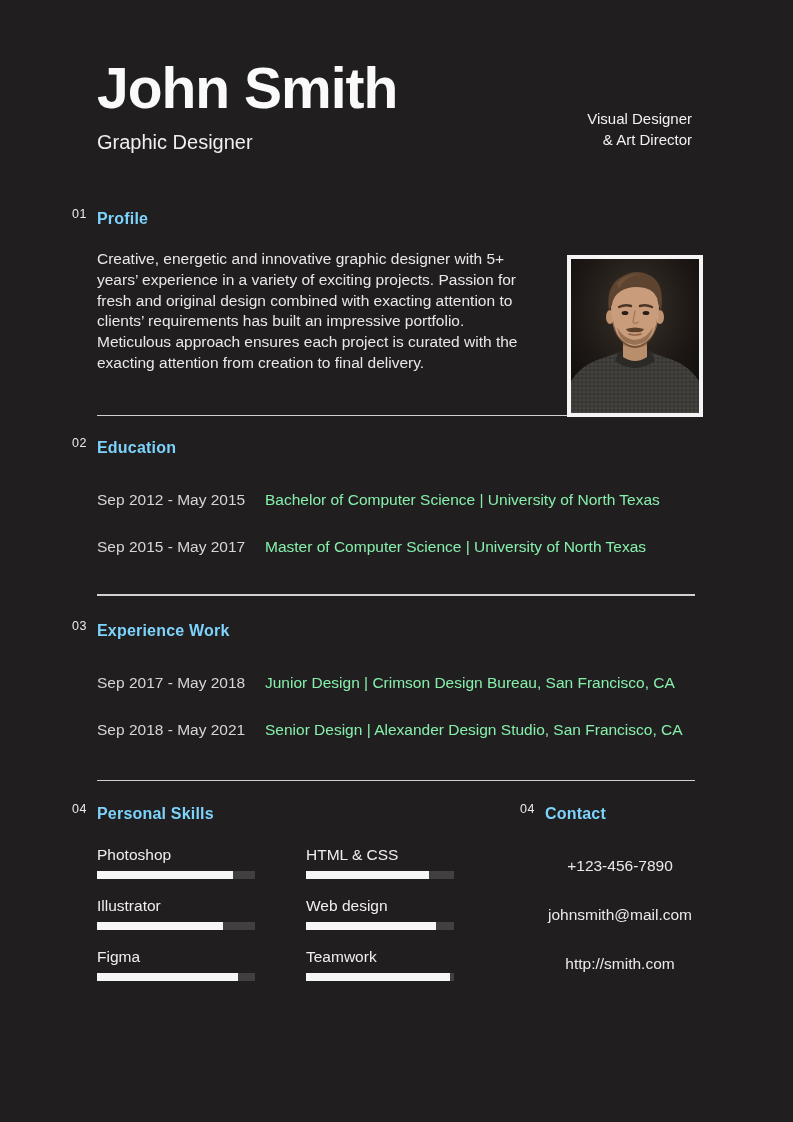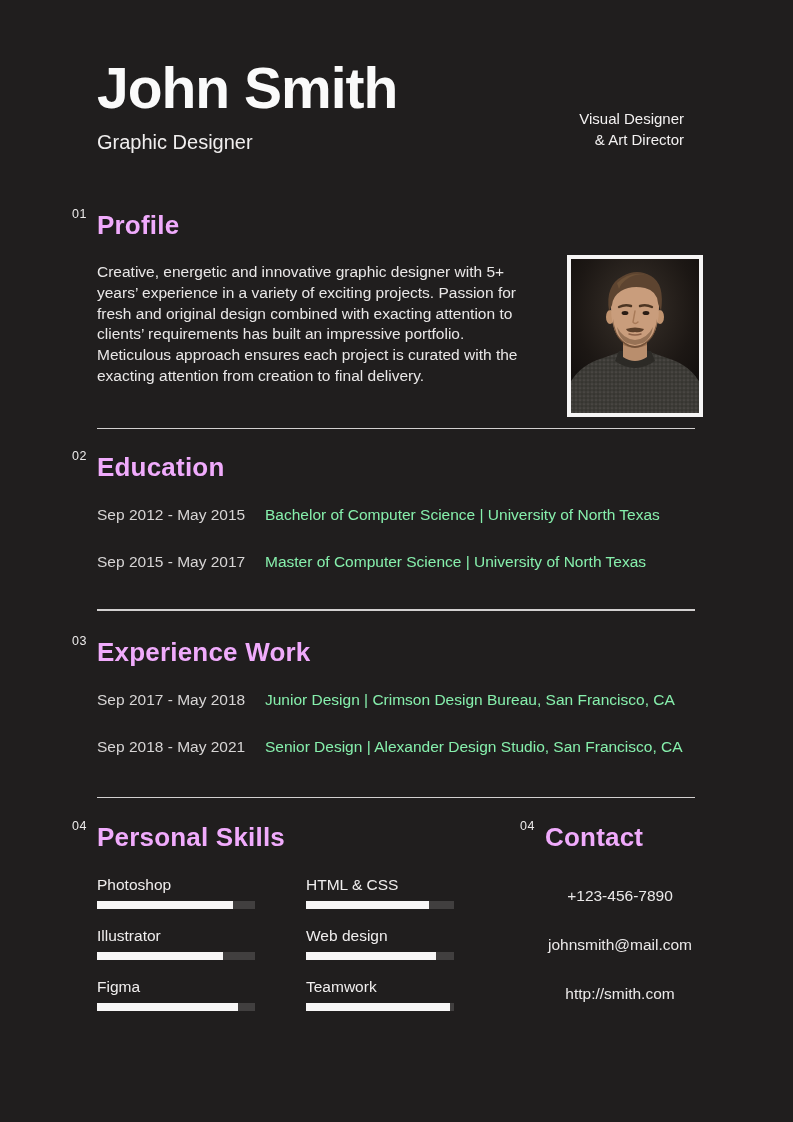--- a/index.html
+++ b/index.html
@@ -15,47 +15,47 @@
     overflow: hidden;
   }
   
   .header { position: relative; margin: 0 101px 0 97px; padding-top: 60px; }
   .name {
     font-size: 57px; font-weight: 700; letter-spacing: -1px;
     line-height: 1.0; color: #fafafa; margin: 0;
   }
   .role { font-size: 20px; font-weight: 400; color: #f0eeee; margin-top: 14px; }
   .tagline {
-    position: absolute; right: 8px; top: 108px;
+    position: absolute; right: 0; top: 108px;
     text-align: right; font-size: 15px; line-height: 21px; color: #f3f1f1;
   }
   
   .section { margin-left: 97px; margin-right: 98px; position: relative; }
   .sec-head { position: relative; display: inline-block; }
   .sec-num {
     position: absolute; left: -25px; top: -3px;
     font-size: 12.5px; font-weight: 400; color: #eceaea; letter-spacing: .5px;
   }
-  .sec-title { font-size: 26px; font-weight: 700; color: #f0abfc; letter-spacing: .2px; }
+  .sec-title { font-size: 16px; font-weight: 700; color: #7dd3fc; letter-spacing: .2px; }
   .divider { margin: 0 98px 0 97px; height: 1.5px; background: #d2d0d0; }
   
   .profile { margin-top: 56px; }
   .profile-body {
     width: 443px; margin-top: 21px;
     font-size: 15.5px; line-height: 20.8px; color: #e9e7e7;
   }
   .photo-frame {
     position: absolute; left: 567px; top: 255px;
     width: 136px; height: 162px;
     background: #f6f5f5; padding: 4px;
   }
   .photo-frame svg { display: block; width: 128px; height: 154px; }
   .div-1 { margin-top: 41px; }
   
-  .rows { margin-top: 23px; }
+  .rows { margin-top: 34px; }
   .row { display: grid; grid-template-columns: 168px auto; font-size: 15.5px; margin-top: 29px; }
   .row:first-child { margin-top: 0; }
   .row .date { color: #d7d5d5; font-weight: 400; }
   .row .detail { color: #86efac; font-weight: 400; }
   .education { margin-top: 23px; }
   .div-2 { margin-top: 38px; }
   .experience { margin-top: 26px; }
   .div-3 { margin-top: 41px; }
   
   .bottom { display: flex; margin: 24px 98px 0 97px; }

